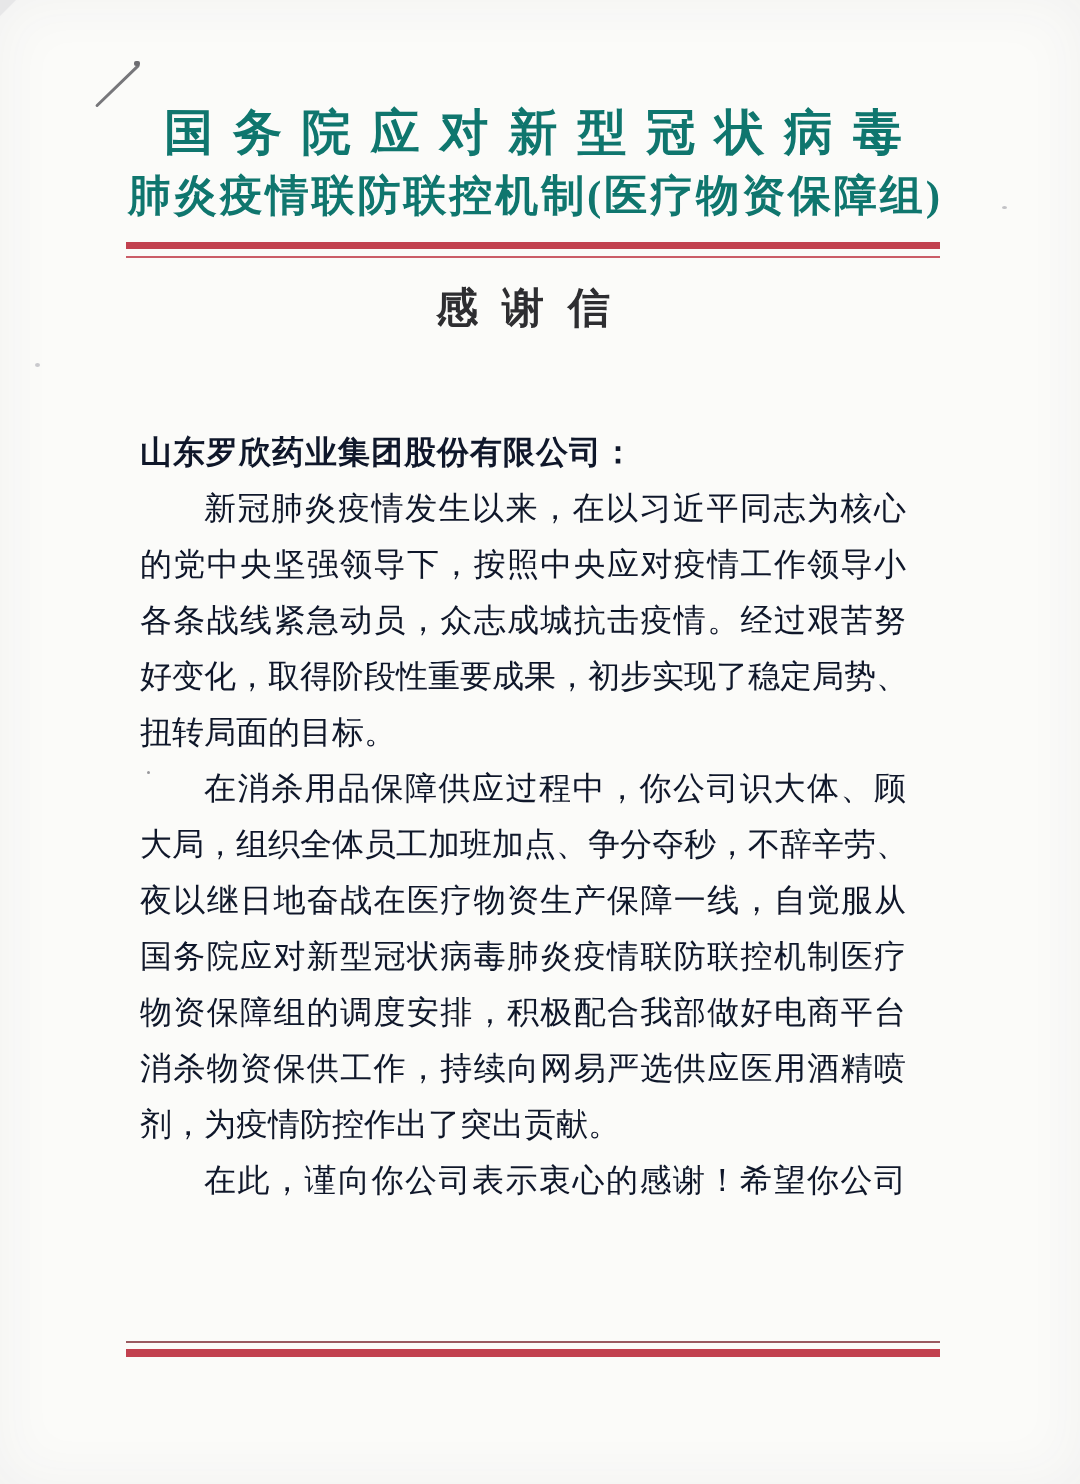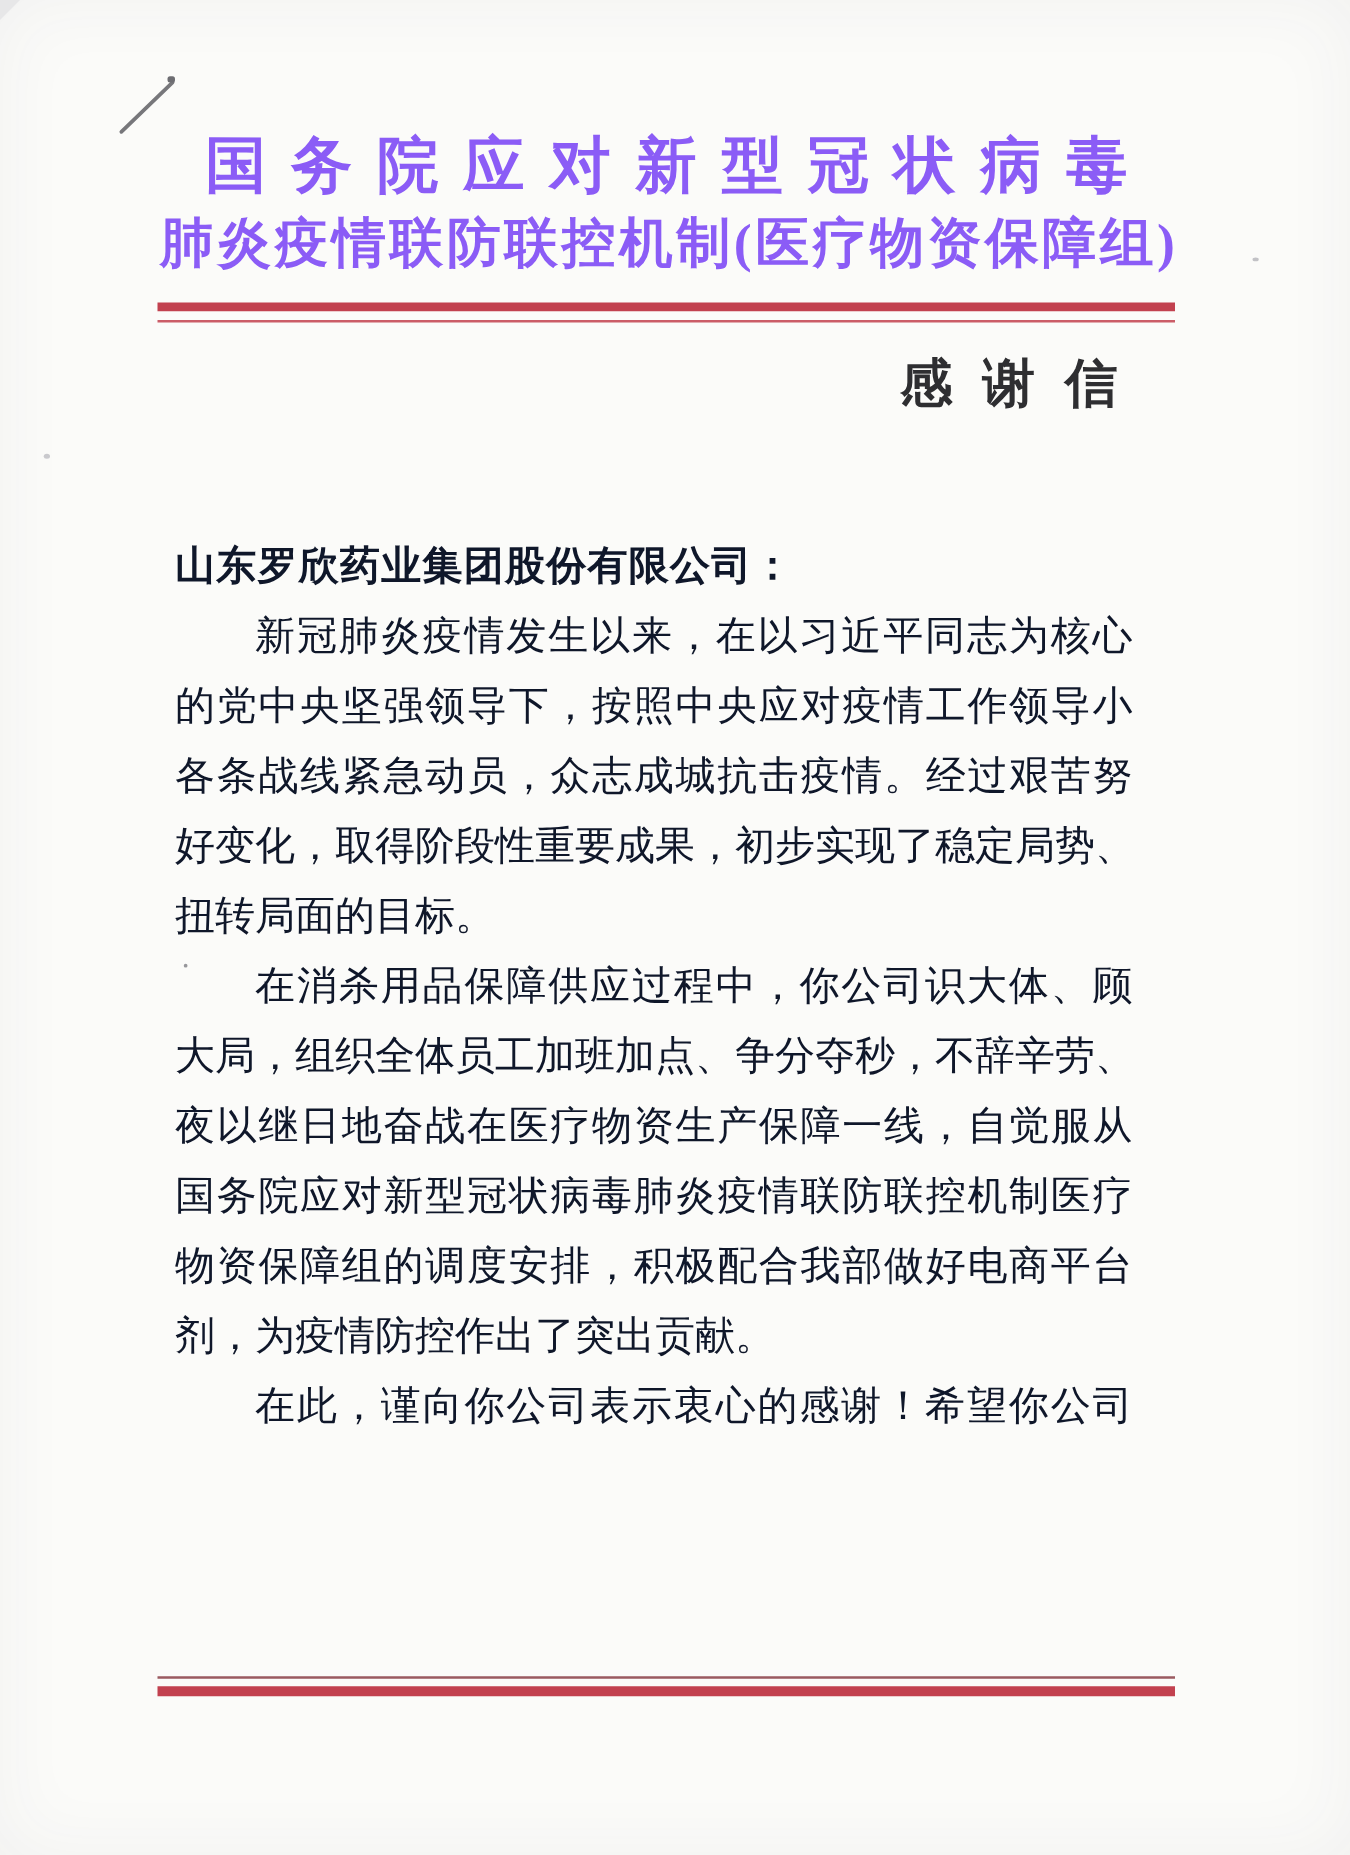--- a/index.html
+++ b/index.html
@@ -8,21 +8,21 @@
     width:1080px;height:1484px;
     margin:0 auto;
     background:#fbfbf9;
     overflow:hidden;
     box-shadow:inset 0 0 60px rgba(60,60,70,0.05);
     font-family:"Liberation Serif","DejaVu Serif",serif;
   }
   
   .letterhead{
     position:absolute;left:128px;top:102px;width:812px;
-    color:#8b5cf6;font-weight:bold;
+    color:#0f766e;font-weight:bold;
   }
   .letterhead .lh1{
     font-size:49px;line-height:62px;
     padding:0 36px;
     text-align:justify;text-align-last:justify;
     letter-spacing:2px;
   }
   .letterhead .lh2{
     font-size:43px;line-height:64px;
     text-align:justify;text-align-last:justify;
@@ -30,21 +30,21 @@
     font-family:Liberation Serif, serif;
   }
   .rule{position:absolute;left:126px;width:814px;}
   .rule-top-thick{top:242px;height:7px;background:#c2414f;}
   .rule-top-thin{top:256px;height:2px;background:#c2414f;opacity:.85;}
   .rule-bottom-thin{top:1341px;height:2px;background:#9a5a60;}
   .rule-bottom-thick{top:1349px;height:8px;background:#c2414f;}
   
   .doc-title{
     position:absolute;left:128px;top:282px;width:790px;
-    text-align:right;
+    text-align:center;
     font-size:42px;font-weight:700;color:#2e2e31;
     letter-spacing:24px;text-indent:24px;
     line-height:52px;
   }
   
   .body-block{
     position:absolute;left:140px;top:424px;width:766px;
     color:#0f172a;
   }
   .salutation{
@@ -110,20 +110,21 @@
       <div class="line">好变化，取得阶段性重要成果，初步实现了稳定局势、</div>
       <div class="line last">扭转局面的目标。</div>
     </div>
 
     <div>
       <div class="line indent">在消杀用品保障供应过程中，你公司识大体、顾</div>
       <div class="line">大局，组织全体员工加班加点、争分夺秒，不辞辛劳、</div>
       <div class="line">夜以继日地奋战在医疗物资生产保障一线，自觉服从</div>
       <div class="line">国务院应对新型冠状病毒肺炎疫情联防联控机制医疗</div>
       <div class="line">物资保障组的调度安排，积极配合我部做好电商平台</div>
+      <div class="line">消杀物资保供工作，持续向网易严选供应医用酒精喷</div>
       <div class="line last">剂，为疫情防控作出了突出贡献。</div>
     </div>
 
     <div>
       <div class="line indent">在此，谨向你公司表示衷心的感谢！希望你公司</div>
     </div>
   </div>
 
   <div class="rule rule-bottom-thin"></div>
   <div class="rule rule-bottom-thick"></div>

